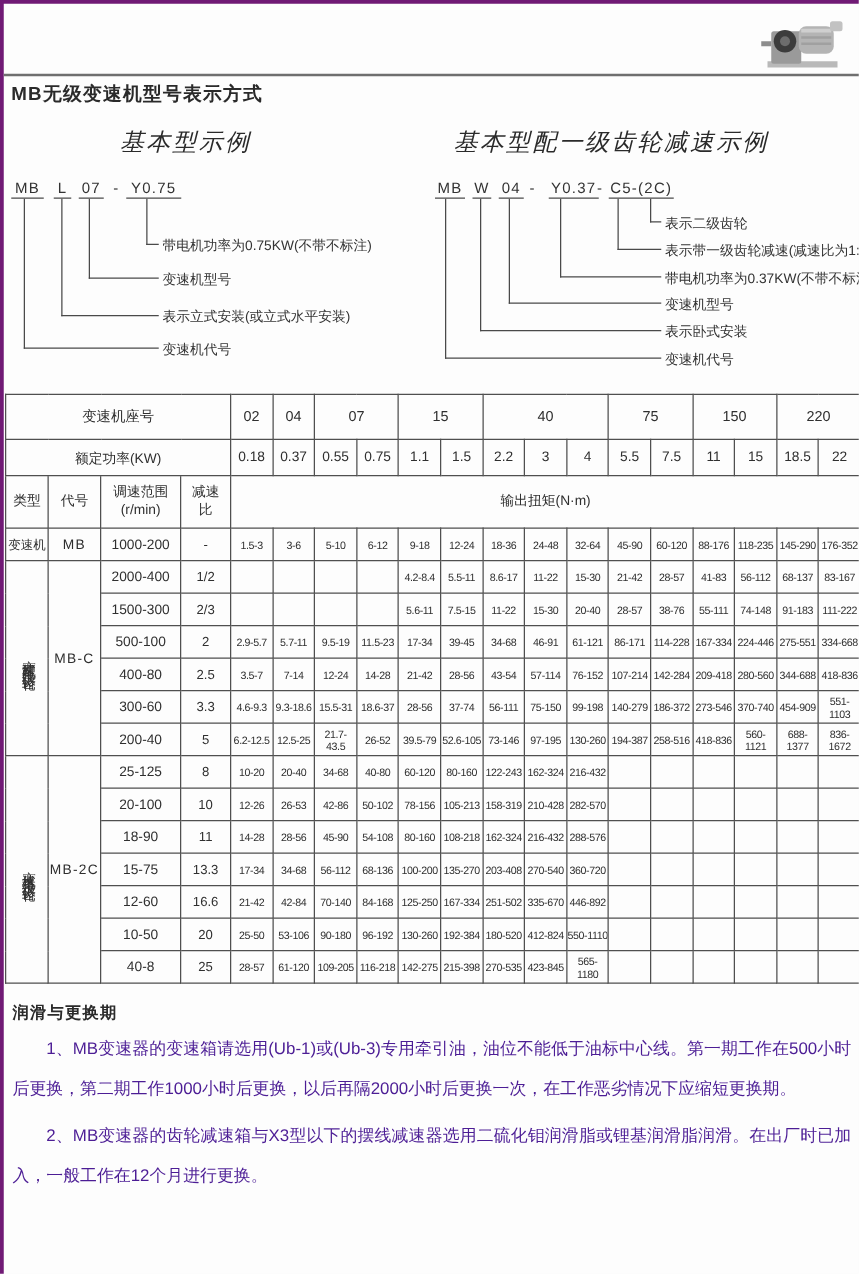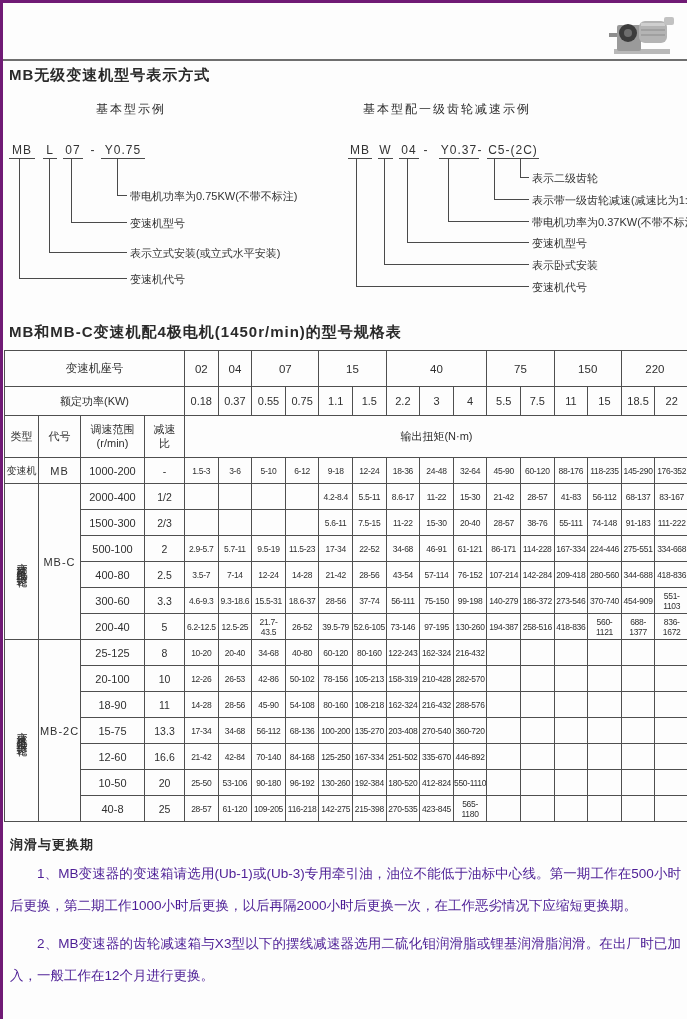--- a/index.html
+++ b/index.html
@@ -9,21 +9,21 @@
     font-family:"Liberation Sans","DejaVu Sans",sans-serif;
     color:#2a2a2a;
   }
   .page{position:relative;width:685px;height:1017px;border:3px solid #701a75;background:#fdfdfd;}
 
   
   .top{position:relative;width:100%;height:312px;}
   .top-rule{position:absolute;left:0;top:56px;width:100%;height:2px;background:#6f6f6f;}
   .photo{position:absolute;right:10px;top:6px;width:70px;height:50px;}
   .sec-title{position:absolute;left:6px;top:63px;font-size:15px;font-weight:bold;letter-spacing:1px;}
-  .diag-head{position:absolute;top:98px;font-size:12px;letter-spacing:2px;}
+  .diag-head{position:absolute;top:98px;font-size:19px;letter-spacing:2px;font-style:italic;}
   .diag-head.left{left:93px;}
   .diag-head.right{left:360px;}
 
   .diagram{position:absolute;top:140px;height:165px;}
   .diagram.dleft{left:6px;width:332px;}
   .diagram.dright{left:345px;width:340px;}
   .mp{position:absolute;top:0;height:14px;text-align:center;font-size:12px;letter-spacing:1px;
       border-bottom:1px solid #4a4a4a;padding-bottom:1px;color:#333;}
   .mp.dash{border-bottom:none;}
   .conn{position:absolute;border-left:1px solid #4a4a4a;border-bottom:1px solid #4a4a4a;}
@@ -115,21 +115,20 @@
 
       <span class="dlabel" style="left:184px;top:28px">表示二级齿轮</span>
       <span class="dlabel" style="left:184px;top:50px">表示带一级齿轮减速(减速比为1:5)</span>
       <span class="dlabel" style="left:184px;top:72px">带电机功率为0.37KW(不带不标注)</span>
       <span class="dlabel" style="left:184px;top:93px">变速机型号</span>
       <span class="dlabel" style="left:184px;top:115px">表示卧式安装</span>
       <span class="dlabel" style="left:184px;top:137px">变速机代号</span>
     </div>
   </div>
 
-  <div class="tbl-title">MB和MB-C变速机配4极电机(1450r/min)的型号规格表</div>
 
   <table class="spec" id="spec-table">
     <colgroup id="spec-cols">
         <col style="width: 34px;">
         <col style="width: 42px;">
         <col style="width: 64px;">
         <col style="width: 40px;">
         <col style="width: 33.6px;">
         <col style="width: 33.6px;">
         <col style="width: 33.6px;">
@@ -249,21 +248,21 @@
           <td class="val">111-222</td>
         </tr>
         <tr class="drow">
           <td class="rng">500-100</td>
           <td class="rat">2</td>
           <td class="val">2.9-5.7</td>
           <td class="val">5.7-11</td>
           <td class="val">9.5-19</td>
           <td class="val">11.5-23</td>
           <td class="val">17-34</td>
-          <td class="val">22-52</td>
+          <td class="val">39-45</td>
           <td class="val">34-68</td>
           <td class="val">46-91</td>
           <td class="val">61-121</td>
           <td class="val">86-171</td>
           <td class="val">114-228</td>
           <td class="val">167-334</td>
           <td class="val">224-446</td>
           <td class="val">275-551</td>
           <td class="val">334-668</td>
         </tr>

